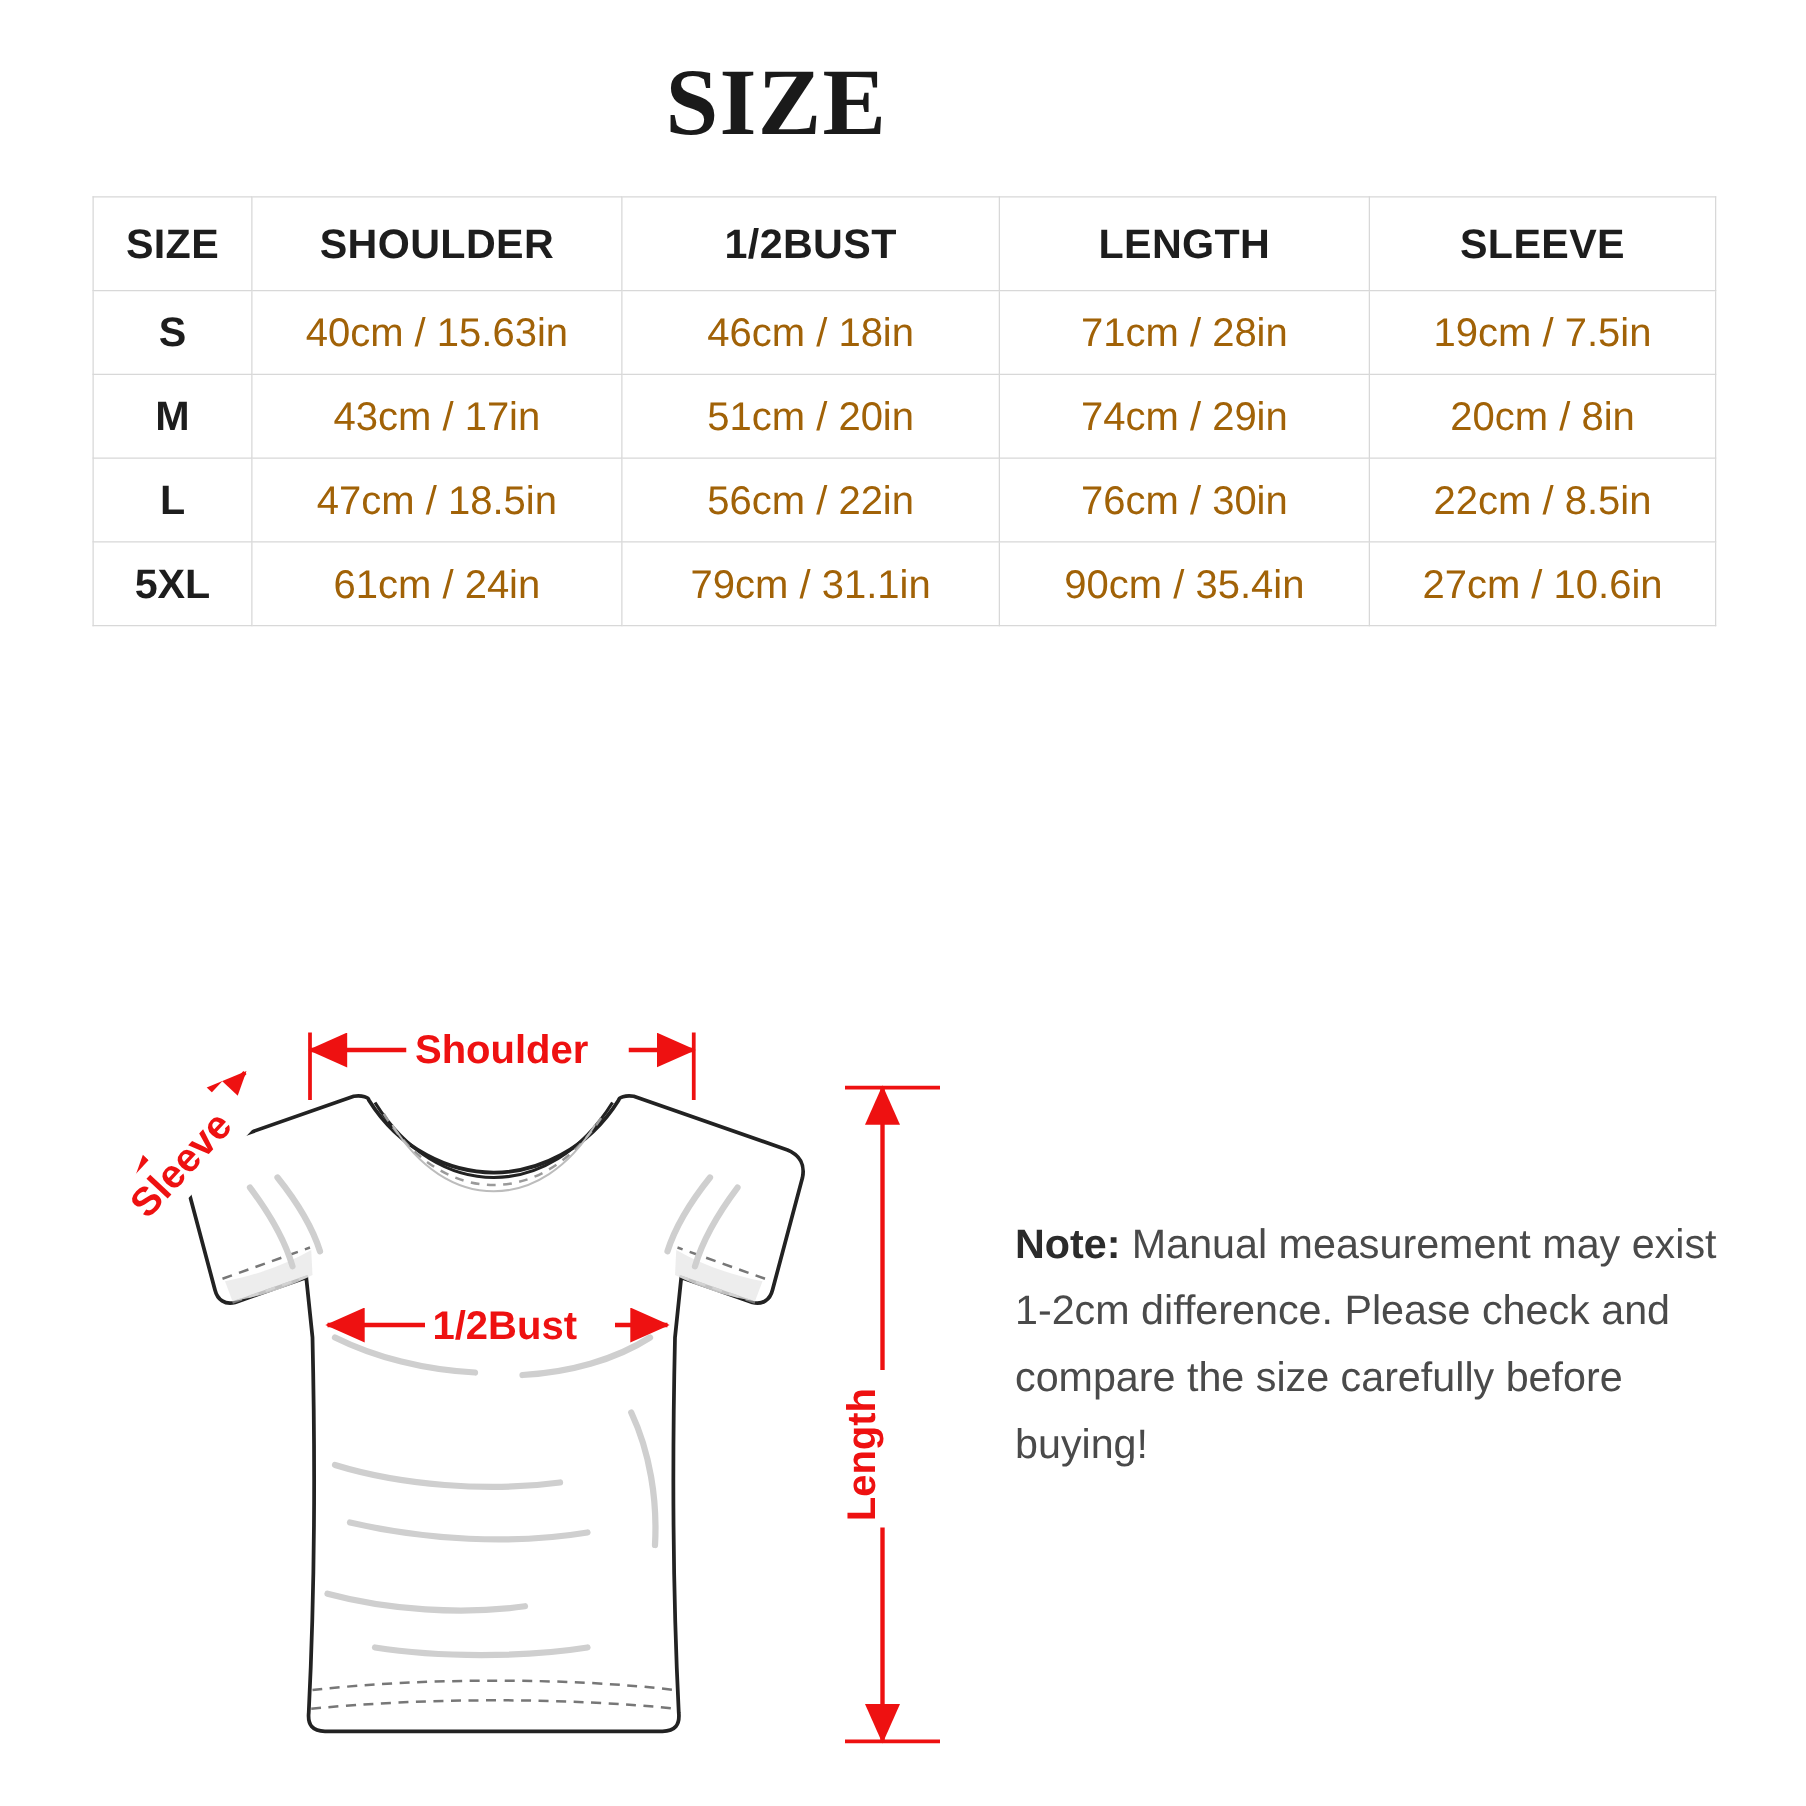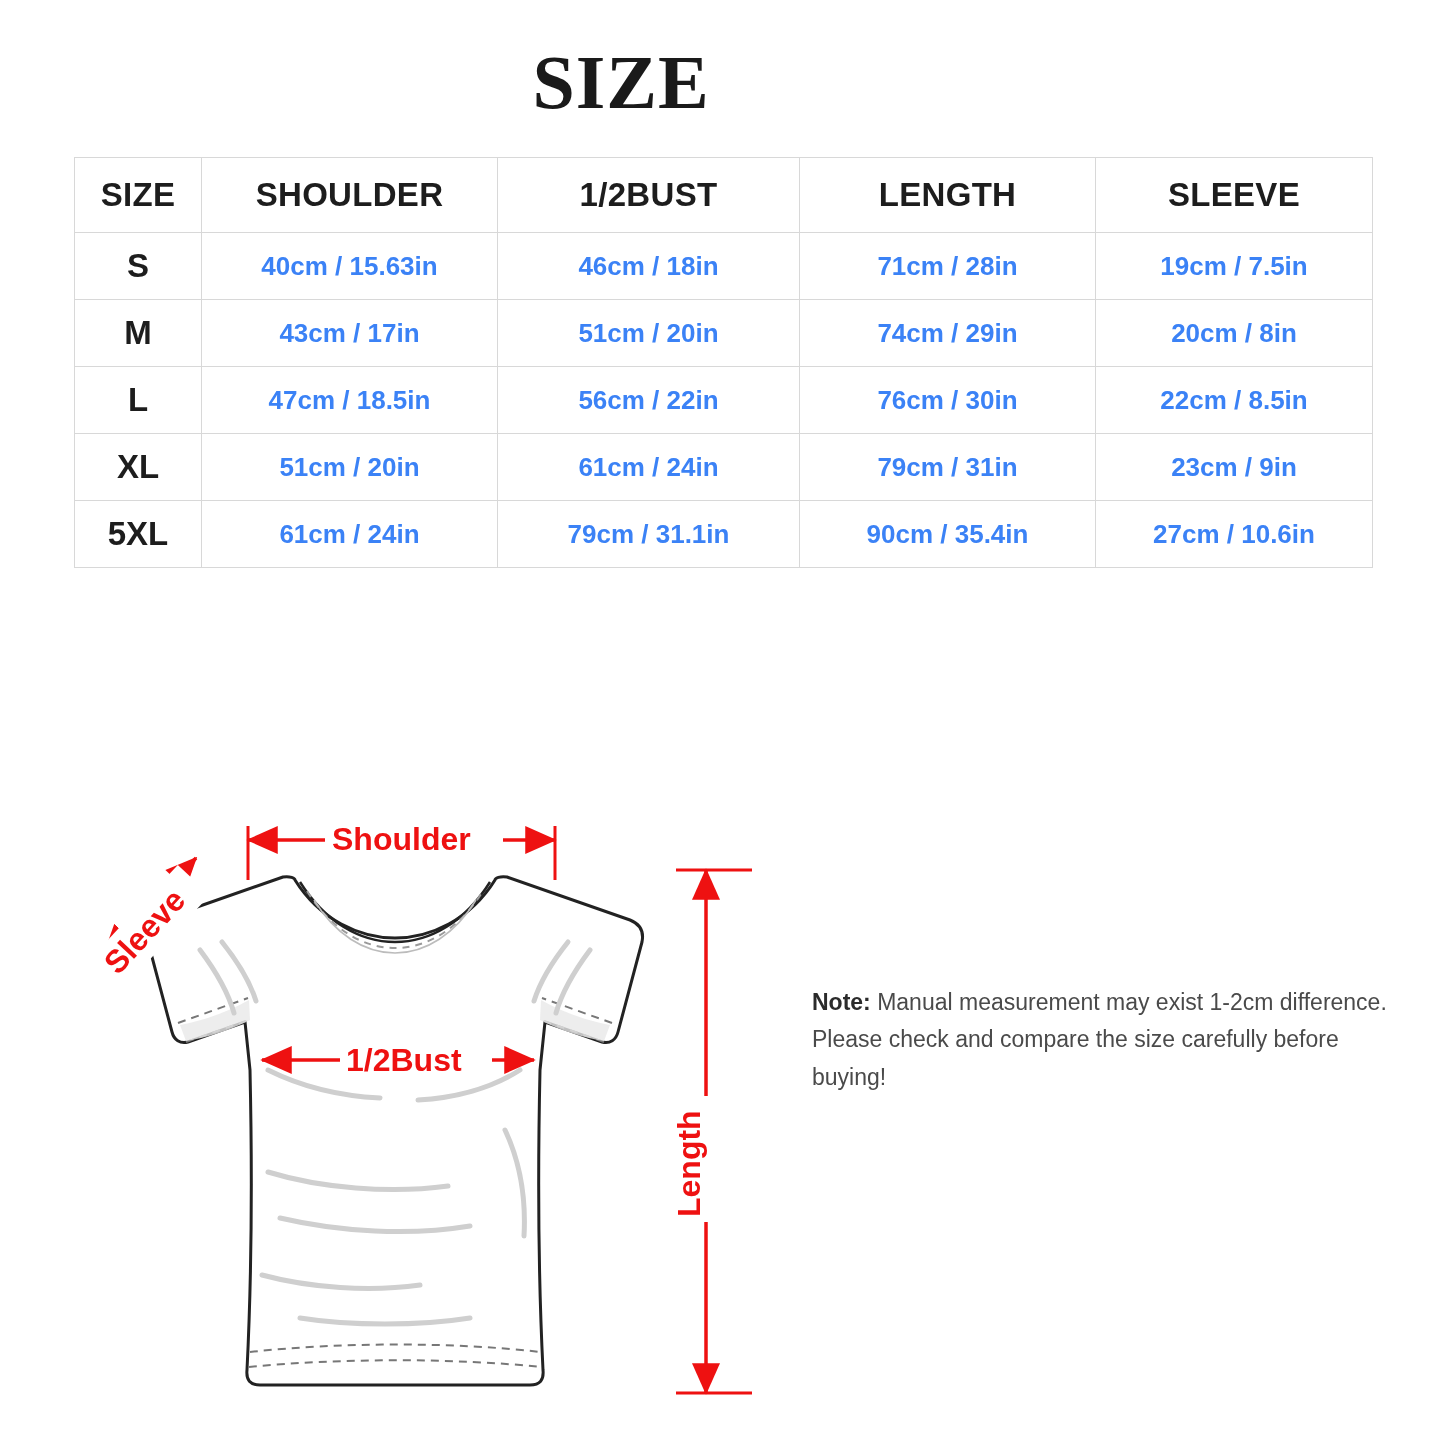--- a/index.html
+++ b/index.html
@@ -55,23 +55,23 @@
   }
   table.size-table th {
     height: 72px;
     font-size: 33px;
     font-weight: 700;
     color: #1d1d1d;
     letter-spacing: 0.3px;
   }
   table.size-table td {
     height: 64px;
-    font-size: 26px;
-    color: #3b82f6;
-    font-weight: 700;
+    font-size: 32px;
+    color: #a16207;
+    font-weight: 400;
   }
   table.size-table td.size-col {
     font-size: 33px;
     font-weight: 700;
     color: #1d1d1d;
   }
   col.c-size { width: 127px; }
   col.c-shoulder { width: 296px; }
   col.c-bust { width: 302px; }
   col.c-length { width: 296px; }
@@ -86,24 +86,23 @@
     height: 660px;
   }
   .illustration svg { display: block; }
 
   
   .note {
     position: absolute;
     left: 812px;
     top: 968px;
     width: 580px;
-    font-size: 23px;
+    font-size: 33px;
     line-height: 1.62;
     color: #4a4a4a;
-    margin-top: 16px;
   }
   .note b {
     color: #2b2b2b;
     font-weight: 700;
   }
 </style>
 </head>
 <body>
 
 <div id="page">
@@ -142,27 +141,20 @@
           <td>51cm / 20in</td>
           <td>74cm / 29in</td>
           <td>20cm / 8in</td>
         </tr>
         <tr>
           <td class="size-col">L</td>
           <td>47cm / 18.5in</td>
           <td>56cm / 22in</td>
           <td>76cm / 30in</td>
           <td>22cm / 8.5in</td>
-        </tr>
-        <tr>
-          <td class="size-col">XL</td>
-          <td>51cm / 20in</td>
-          <td>61cm / 24in</td>
-          <td>79cm / 31in</td>
-          <td>23cm / 9in</td>
         </tr>
         <tr>
           <td class="size-col">5XL</td>
           <td>61cm / 24in</td>
           <td>79cm / 31.1in</td>
           <td>90cm / 35.4in</td>
           <td>27cm / 10.6in</td>
         </tr>
       </tbody>
     </table>

